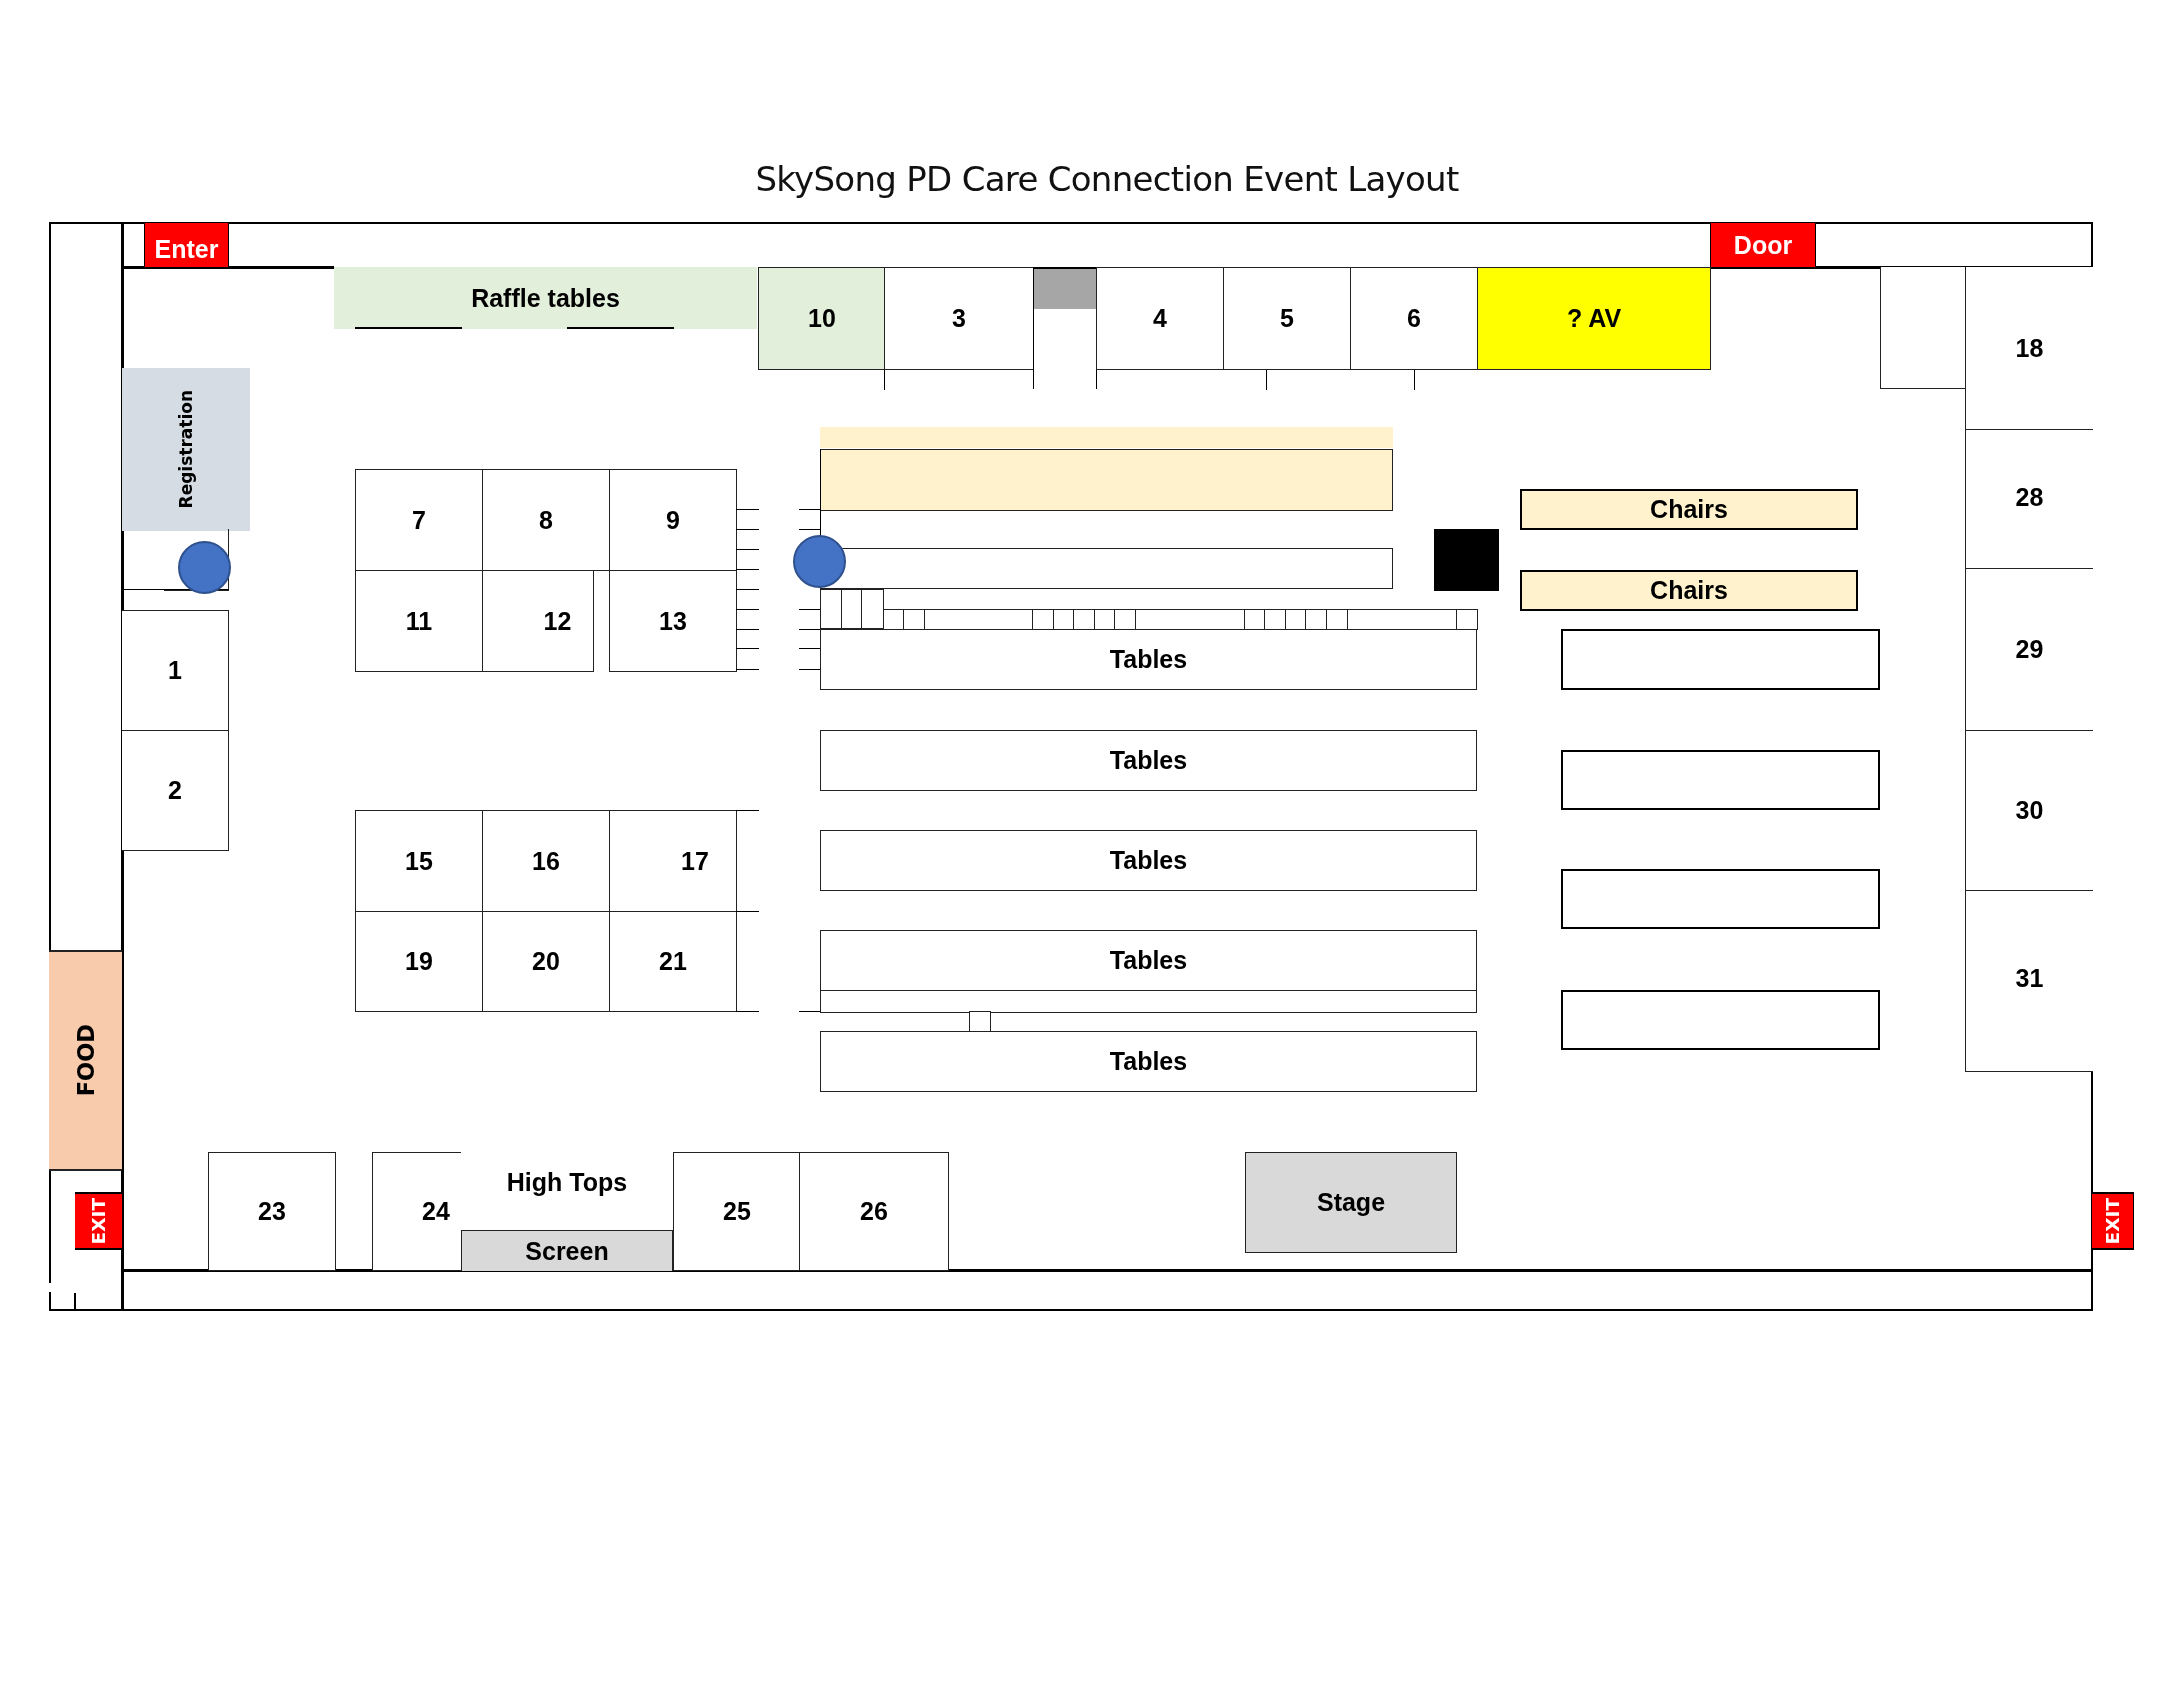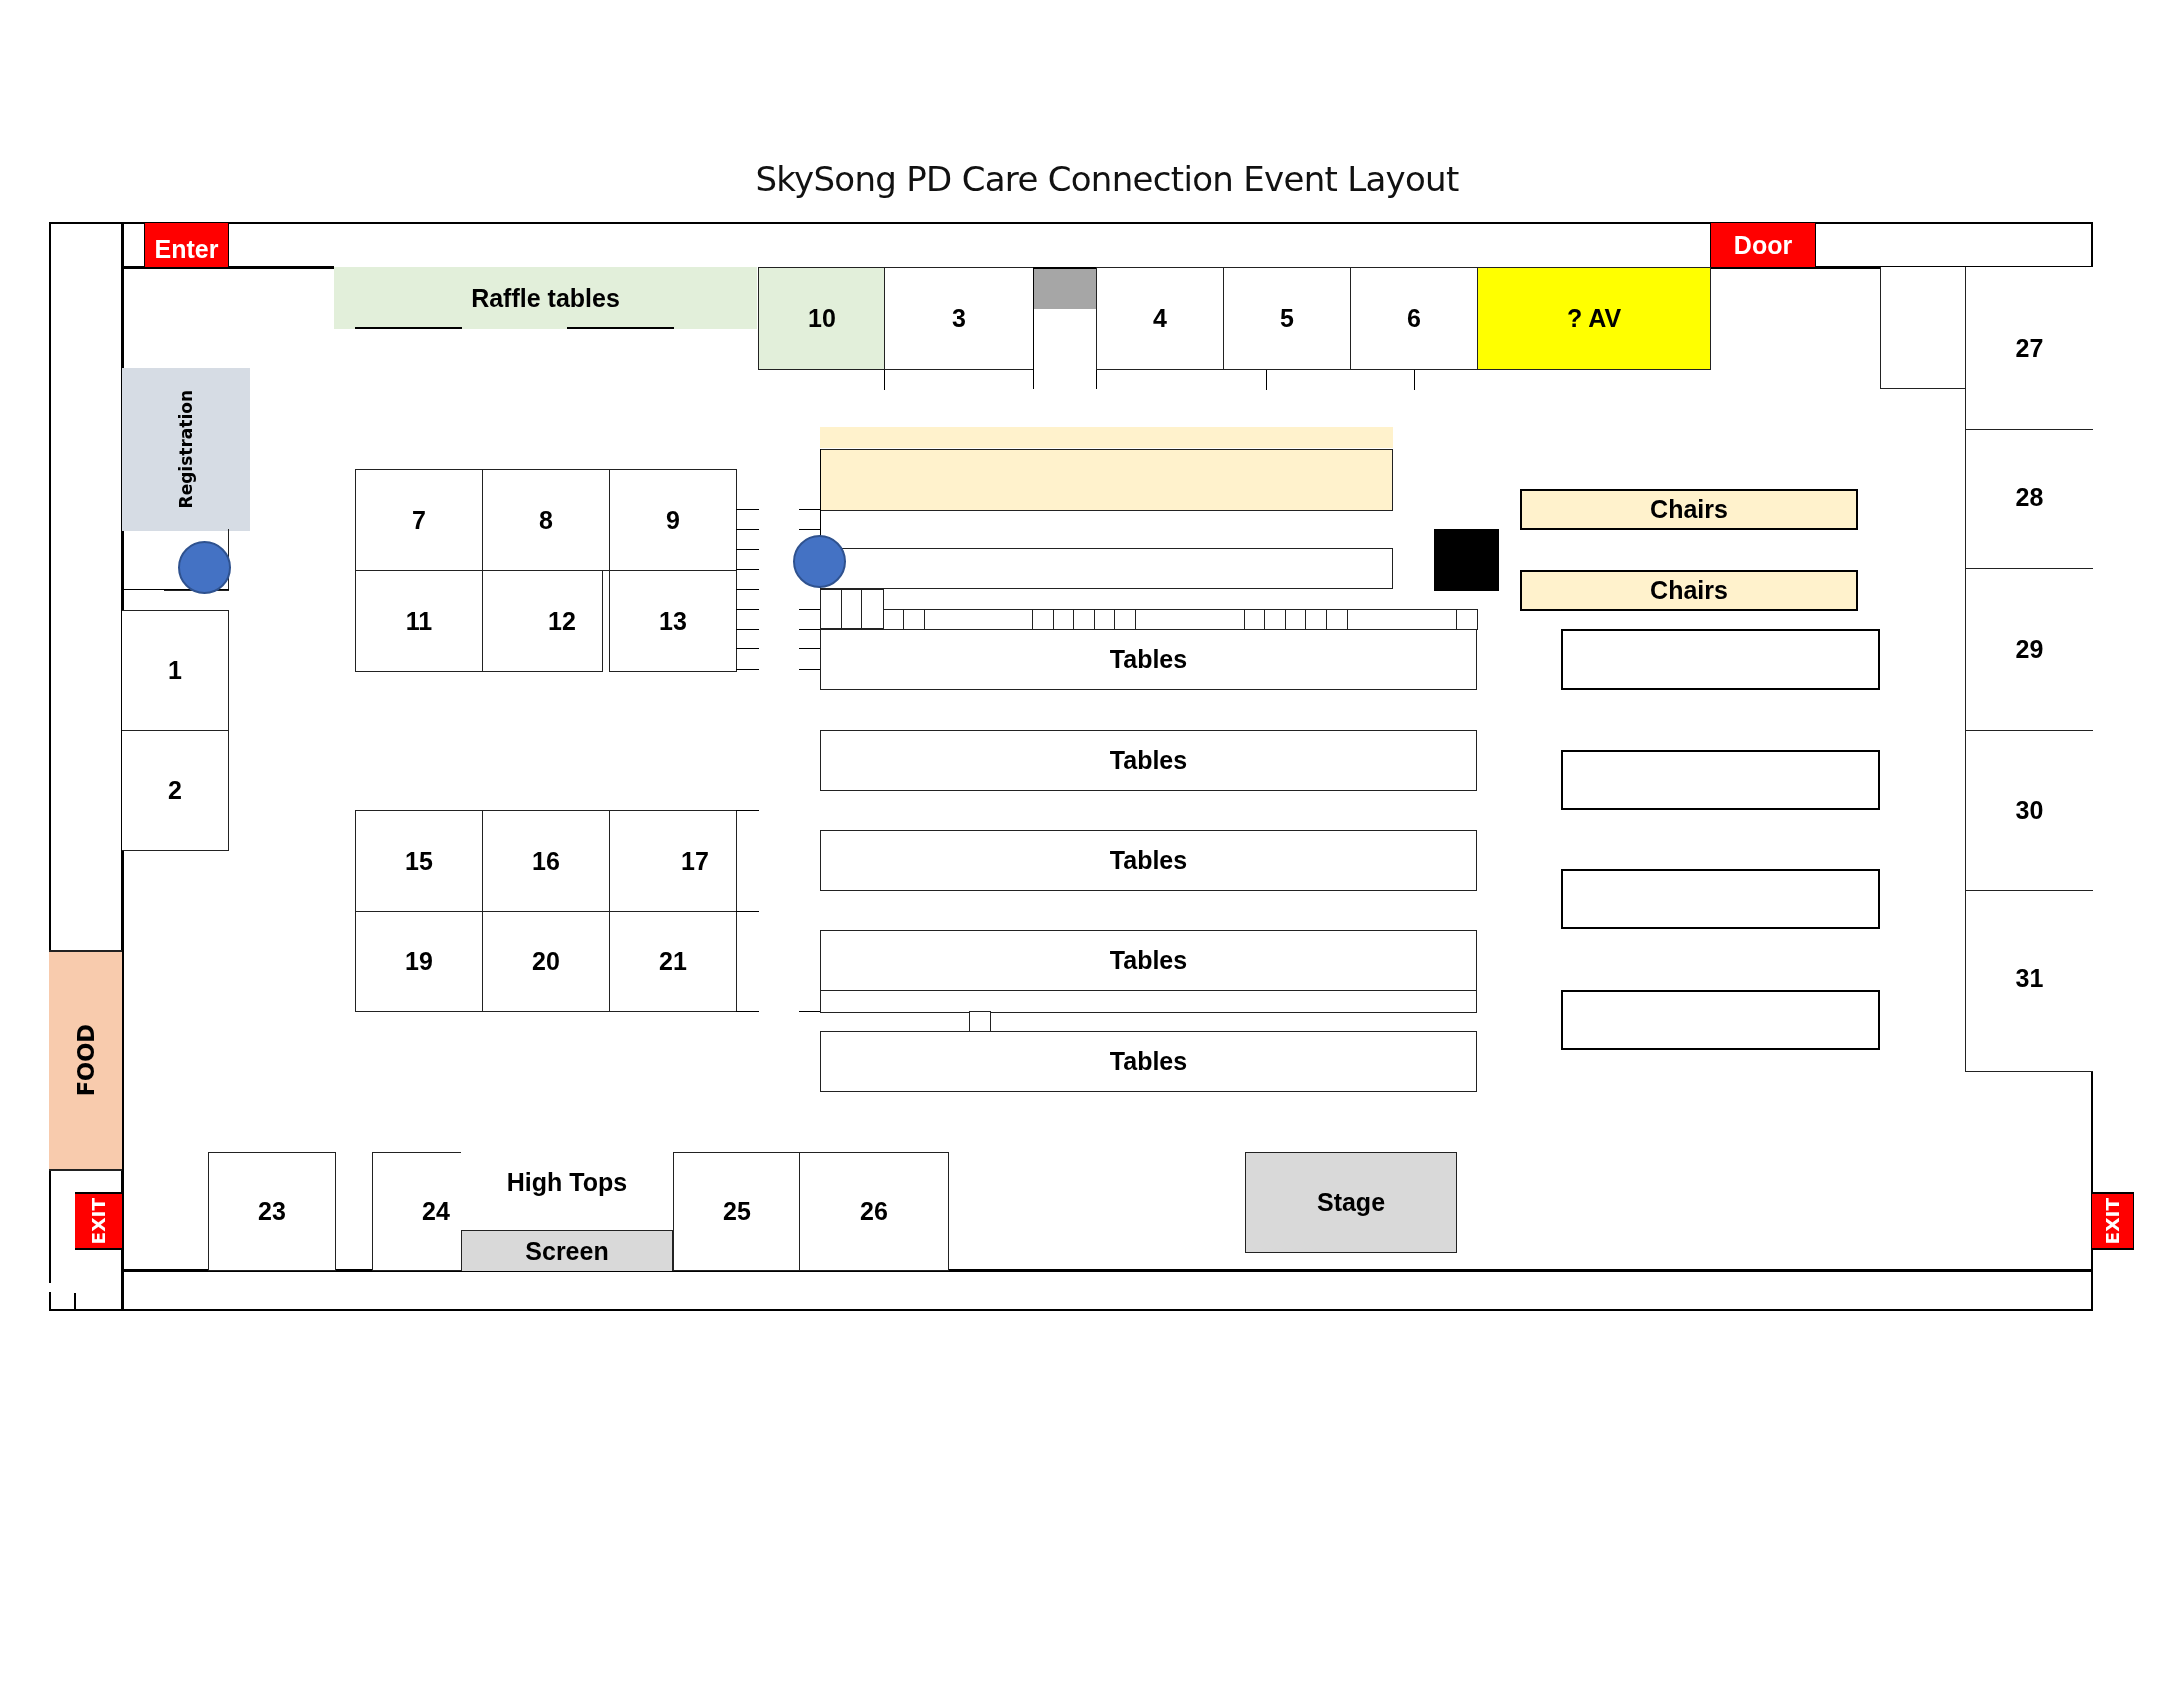--- a/index.html
+++ b/index.html
@@ -62,21 +62,21 @@
   </div>
 <div class="line" style="left:884px;top:370px;width:1.3px;height:20px;"></div>
 <div class="line" style="left:1266px;top:370px;width:1.3px;height:20px;"></div>
 <div class="line" style="left:1414px;top:370px;width:1.3px;height:20px;"></div>
 <div class="booth" style="left:1477px;top:267px;width:234px;height:103px;background:#ffff00;">
   <span>? AV</span>
 </div>
 
 <div class="cell" style="left:1880px;top:267px;width:86px;height:122px;border-top:none;"></div>
 <div class="booth" style="left:1965px;top:267px;width:128px;height:163px;border-top:none;border-right:none;">
-    <span>27</span>
+    <span>18</span>
   </div>
 <div class="booth" style="left:1965px;top:429px;width:128px;height:141px;border-right:none;align-items:flex-start;padding-top:53px;">
     <span>28</span>
   </div>
 <div class="booth" style="left:1965px;top:568px;width:128px;height:163px;border-right:none;align-items:flex-start;padding-top:66px;">
     <span>29</span>
   </div>
 <div class="booth" style="left:1965px;top:730px;width:128px;height:161px;border-right:none;align-items:center;">
     <span>30</span>
   </div>
@@ -103,21 +103,21 @@
   </div>
 <div class="booth" style="left:482px;top:469px;width:128px;height:102px;">
     <span>8</span>
   </div>
 <div class="booth" style="left:609px;top:469px;width:128px;height:102px;">
     <span>9</span>
   </div>
 <div class="booth" style="left:355px;top:570px;width:128px;height:102px;">
     <span>11</span>
   </div>
-<div class="booth" style="left:482px;top:570px;width:121px;height:102px;padding-left:39px;">
+<div class="booth" style="left:482px;top:570px;width:112px;height:102px;padding-left:39px;">
     <span>12</span>
   </div>
 <div class="booth" style="left:609px;top:570px;width:128px;height:102px;">
     <span>13</span>
   </div>
 
 <div class="line" style="left:736px;top:509px;width:22.5px;height:1.3px;"></div>
 <div class="line" style="left:736px;top:529px;width:22.5px;height:1.3px;"></div>
 <div class="line" style="left:736px;top:549px;width:22.5px;height:1.3px;"></div>
 <div class="line" style="left:736px;top:569px;width:22.5px;height:1.3px;"></div>

